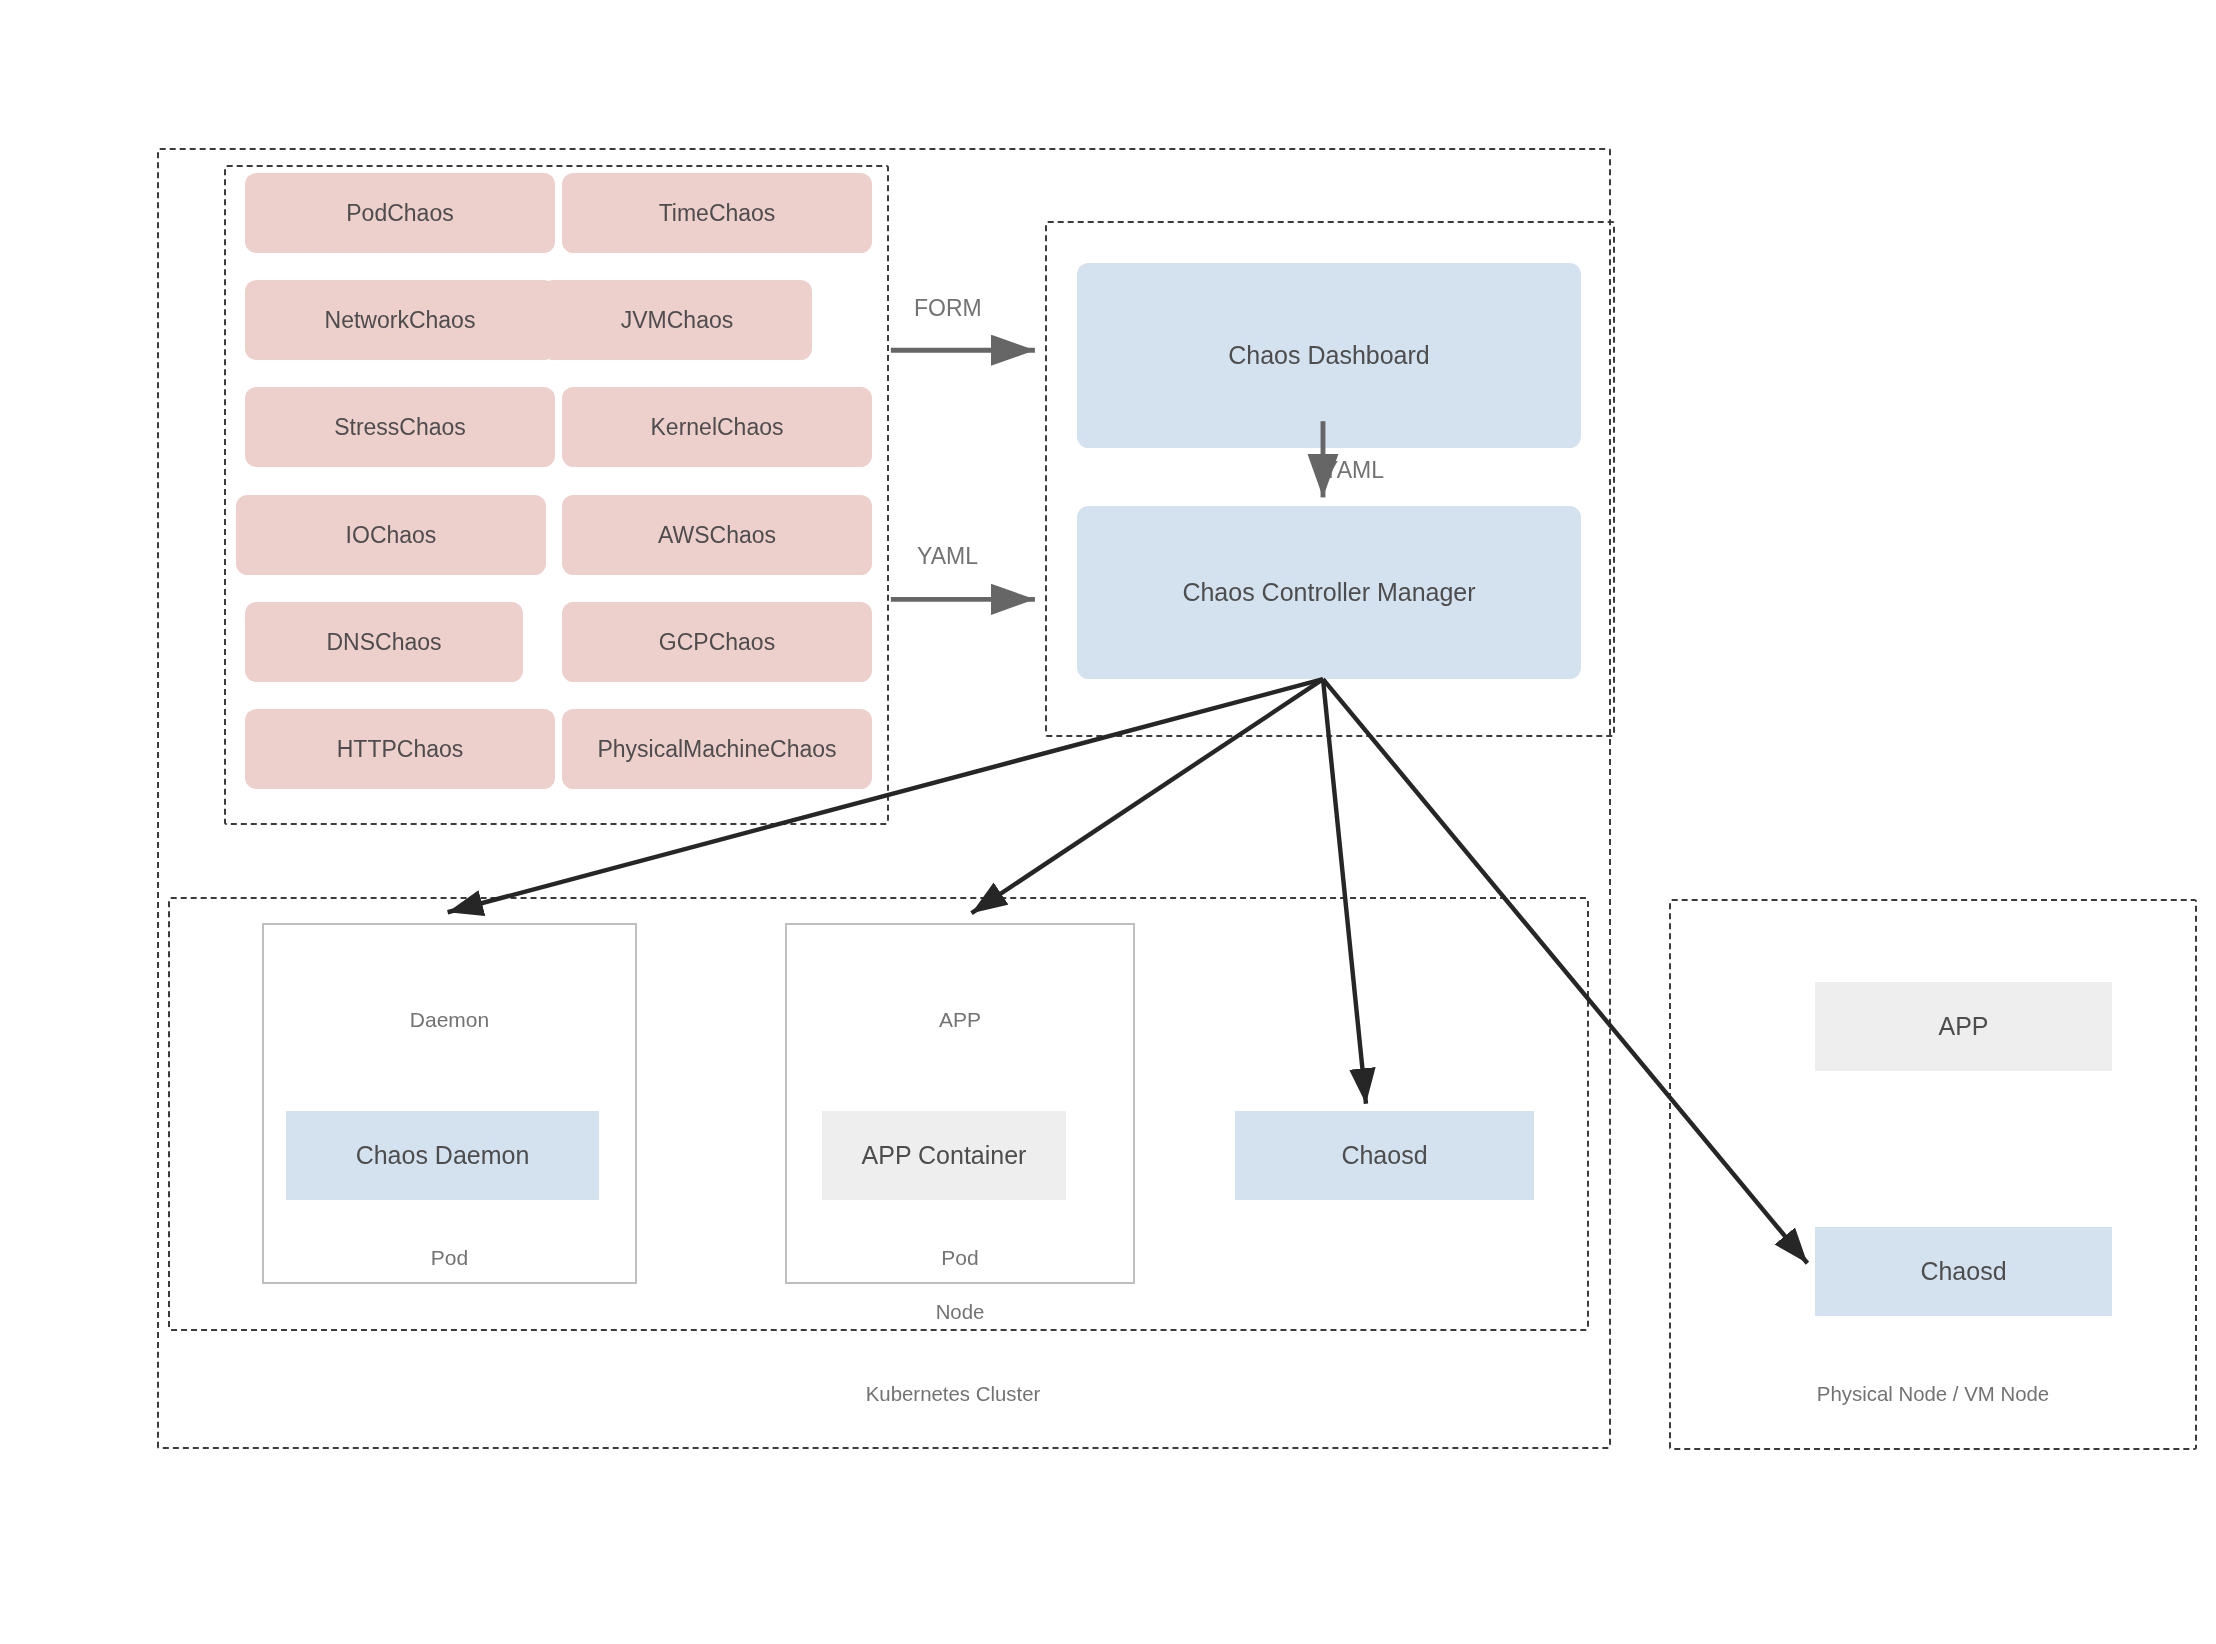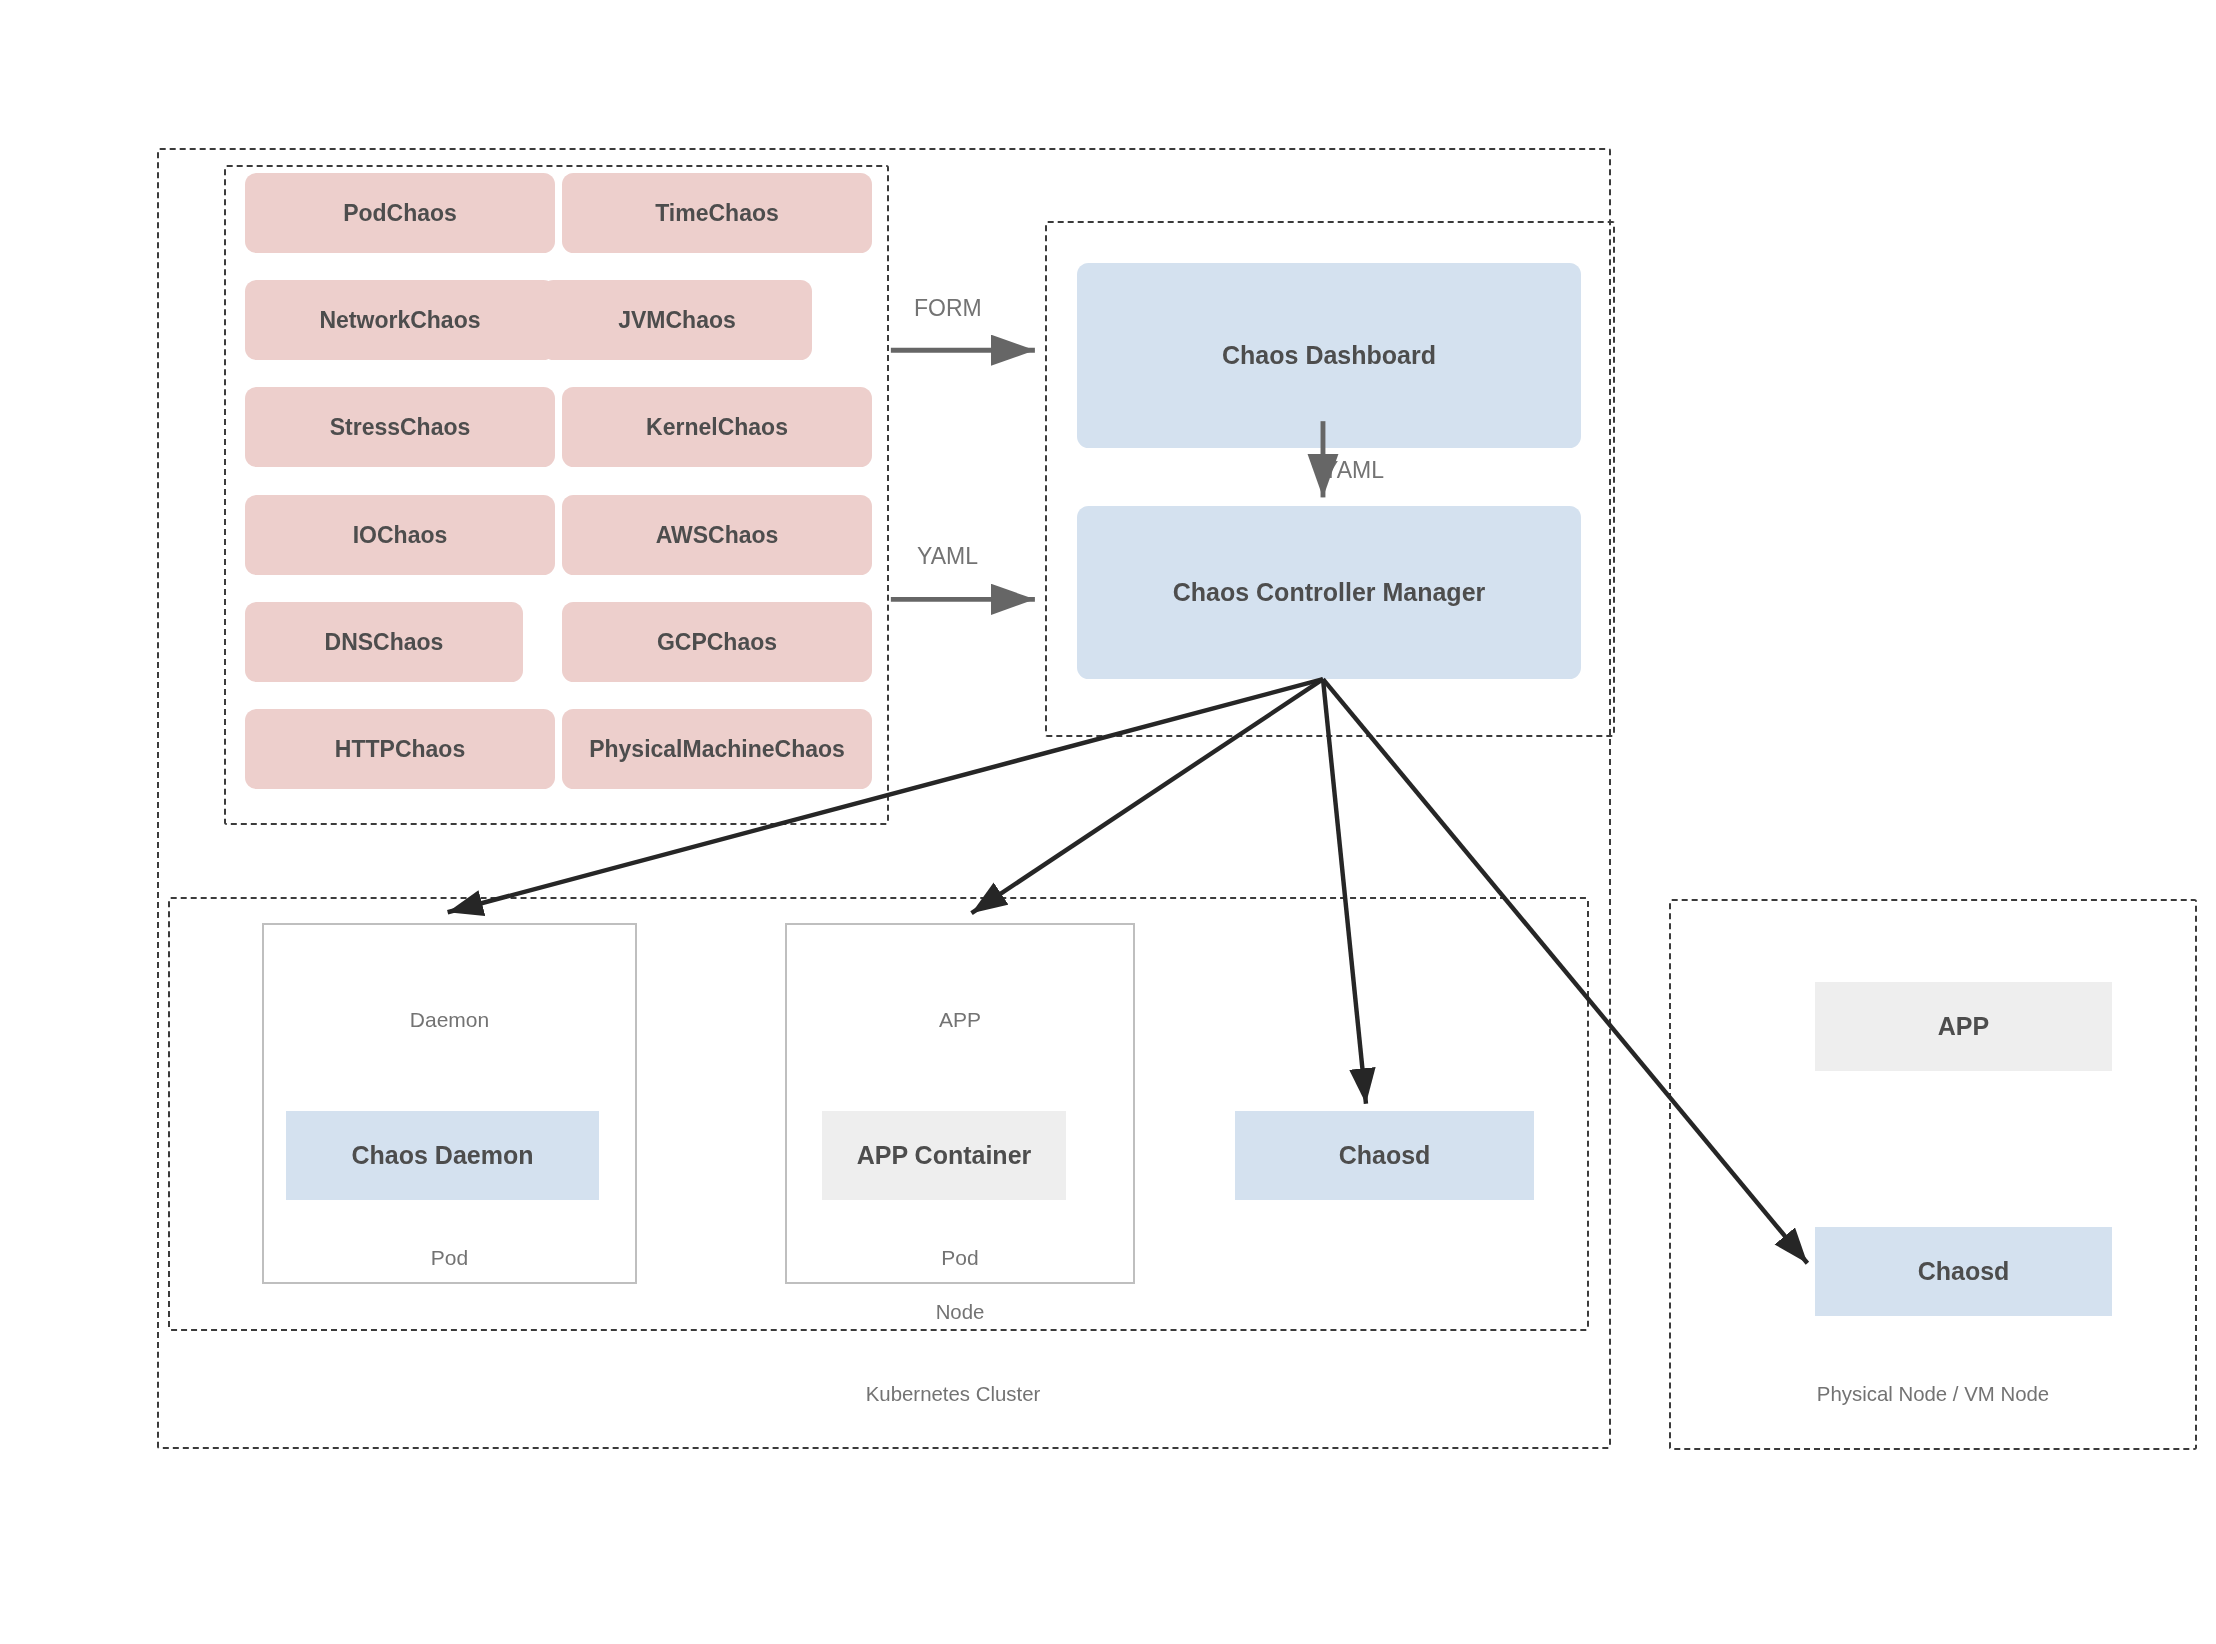--- a/index.html
+++ b/index.html
@@ -12,21 +12,21 @@
     font-family: "Liberation Sans", sans-serif;
     color: #4d4d4d;
   }
   #canvas {
     position: relative;
     width: 2353px;
     height: 1645px;
     background: #ffffff;
     overflow: hidden;
   }
-  .abs { position: absolute; box-sizing: border-box; font-weight: bold; }
+  .abs { position: absolute; box-sizing: border-box; }
 
   
   .dashed {
     border: 2.2px dashed #3b3b3b;
     border-radius: 2.7px;
     background: transparent;
   }
   
   .solid-pod {
     border: 2.2px solid #bfbfbf;
@@ -91,21 +91,21 @@
 
   <div class="abs box-pink label fs-chaos" style="left:245px; top:173px; width:310px; height:80px;">PodChaos</div>
   <div class="abs box-pink label fs-chaos" style="left:562px; top:173px; width:310px; height:80px;">TimeChaos</div>
 
   <div class="abs box-pink label fs-chaos" style="left:245px; top:280px; width:310px; height:80px;">NetworkChaos</div>
   <div class="abs box-pink label fs-chaos" style="left:542px; top:280px; width:270px; height:80px;">JVMChaos</div>
 
   <div class="abs box-pink label fs-chaos" style="left:245px; top:387px; width:310px; height:80px;">StressChaos</div>
   <div class="abs box-pink label fs-chaos" style="left:562px; top:387px; width:310px; height:80px;">KernelChaos</div>
 
-  <div class="abs box-pink label fs-chaos" style="left:245px; top:495px; width:310px; height:80px;">IOChaos</div>
+  <div class="abs box-pink label fs-chaos" style="left:236px; top:495px; width:310px; height:80px;">IOChaos</div>
   <div class="abs box-pink label fs-chaos" style="left:562px; top:495px; width:310px; height:80px;">AWSChaos</div>
 
   <div class="abs box-pink label fs-chaos" style="left:245px; top:602px; width:278px; height:80px;">DNSChaos</div>
   <div class="abs box-pink label fs-chaos" style="left:562px; top:602px; width:310px; height:80px;">GCPChaos</div>
 
   <div class="abs box-pink label fs-chaos" style="left:245px; top:709px; width:310px; height:80px;">HTTPChaos</div>
   <div class="abs box-pink label fs-chaos" style="left:562px; top:709px; width:310px; height:80px;">PhysicalMachineChaos</div>
 
   <div class="abs dashed" style="left:1045px; top:221px; width:570px; height:516px;"></div>
 

